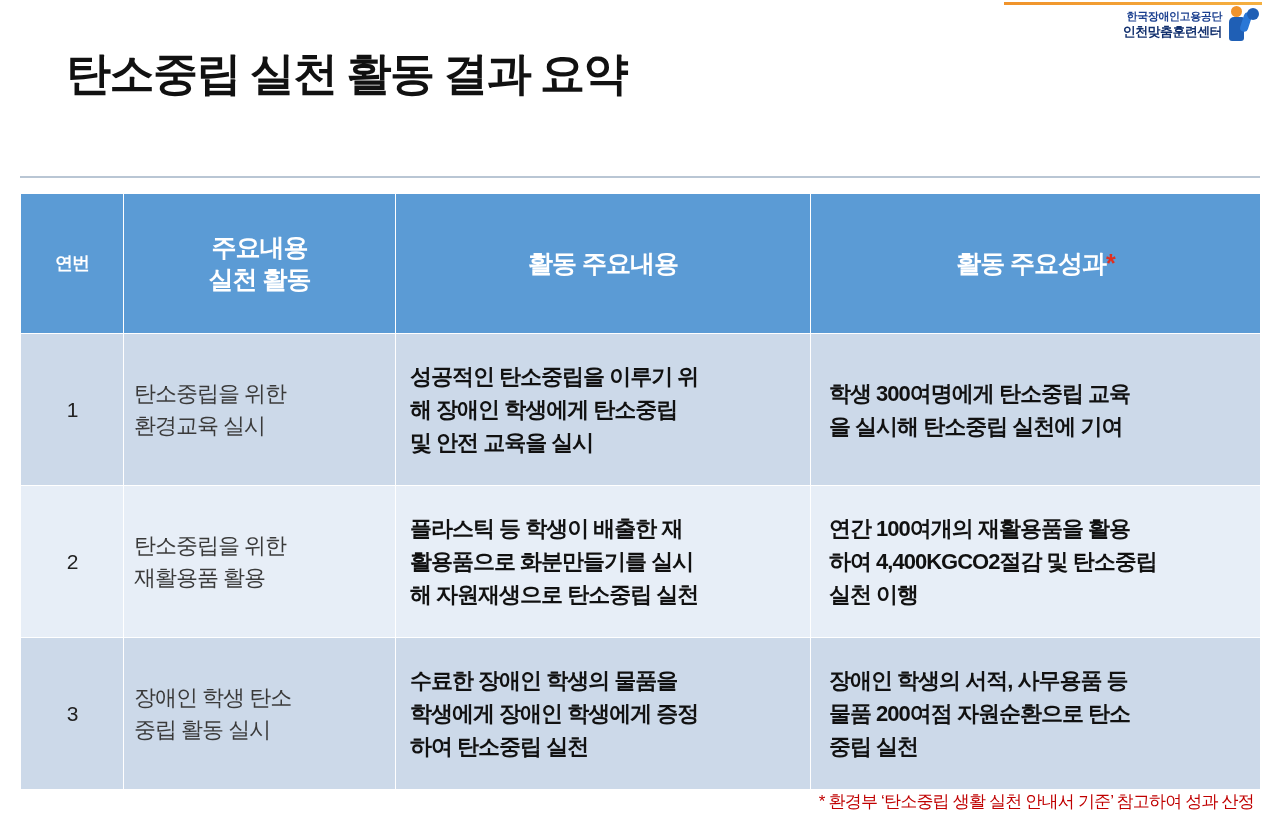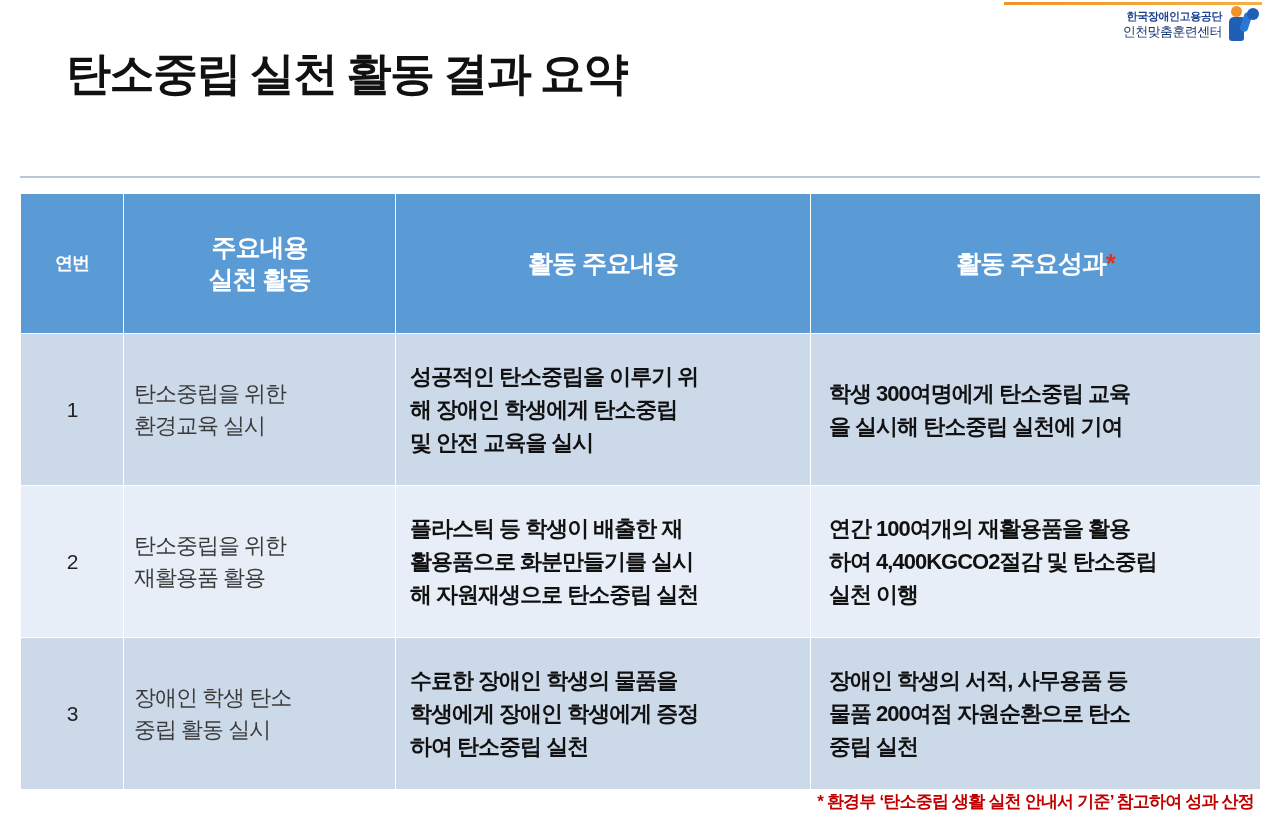--- a/index.html
+++ b/index.html
@@ -33,21 +33,21 @@
   .logo-text .l1 {
     font-size: 11px;
     color: #1a3f8f;
     font-weight: bold;
     letter-spacing: -0.4px;
     display: block;
   }
   .logo-text .l2 {
     font-size: 13px;
     color: #12306e;
-    font-weight: normal;
+    font-weight: bold;
     letter-spacing: -0.6px;
     display: block;
   }
   .logo-mark {
     width: 34px;
     height: 36px;
     position: relative;
     flex: 0 0 auto;
   }
   .logo-mark .orange-dot {
@@ -176,21 +176,21 @@
   td.cell-result { padding-left: 18px; }
 
   .cell-line { display: block; white-space: nowrap; }
 
   
   .footnote {
     position: absolute;
     bottom: 10px;
     right: 26px;
     font-size: 17px;
-    font-weight: bold;
+    font-weight: normal;
     color: #c00000;
     letter-spacing: -0.8px;
     white-space: nowrap;
   }
 </style>
 </head>
 <body>
 
 <div class="header-rule"></div>
 

